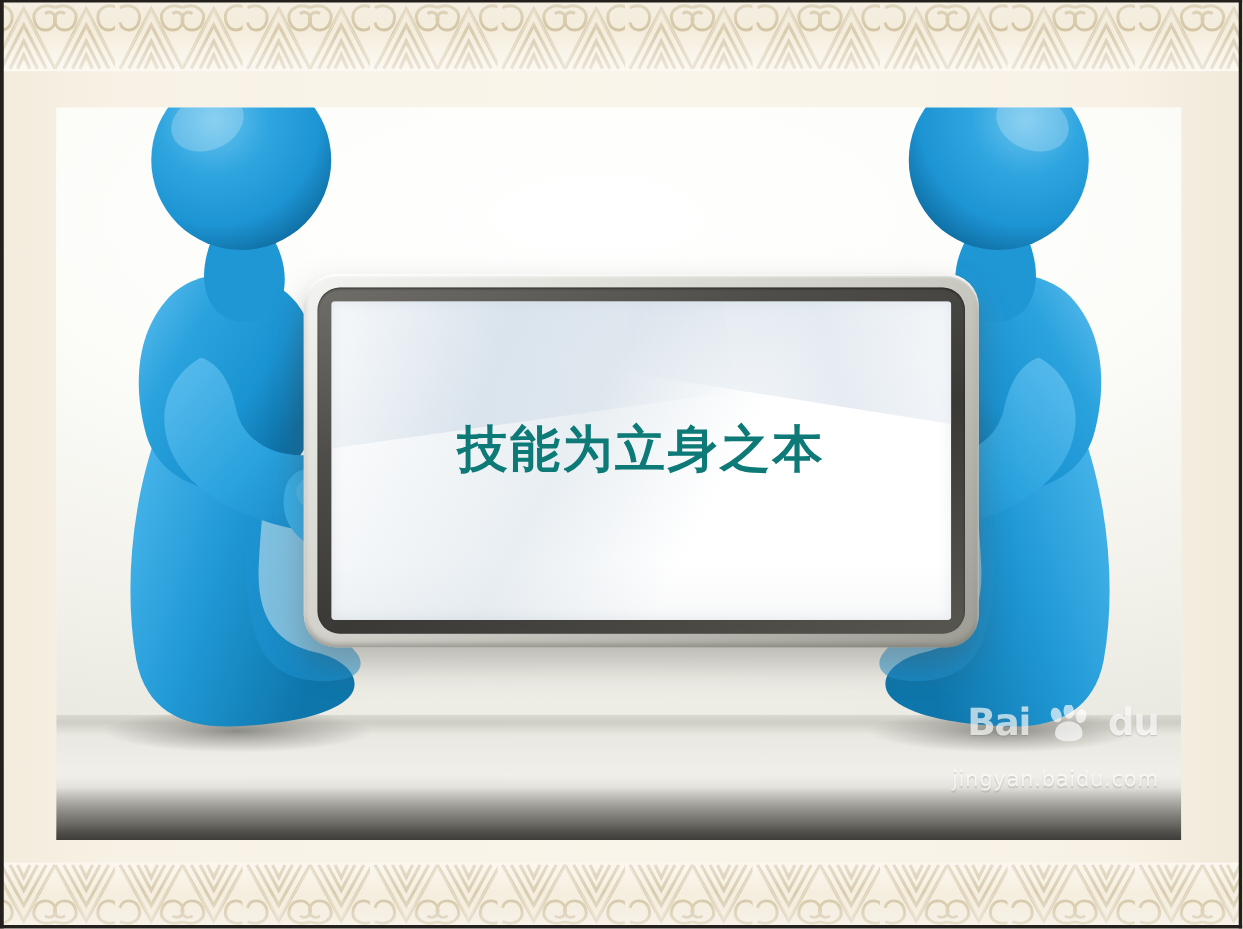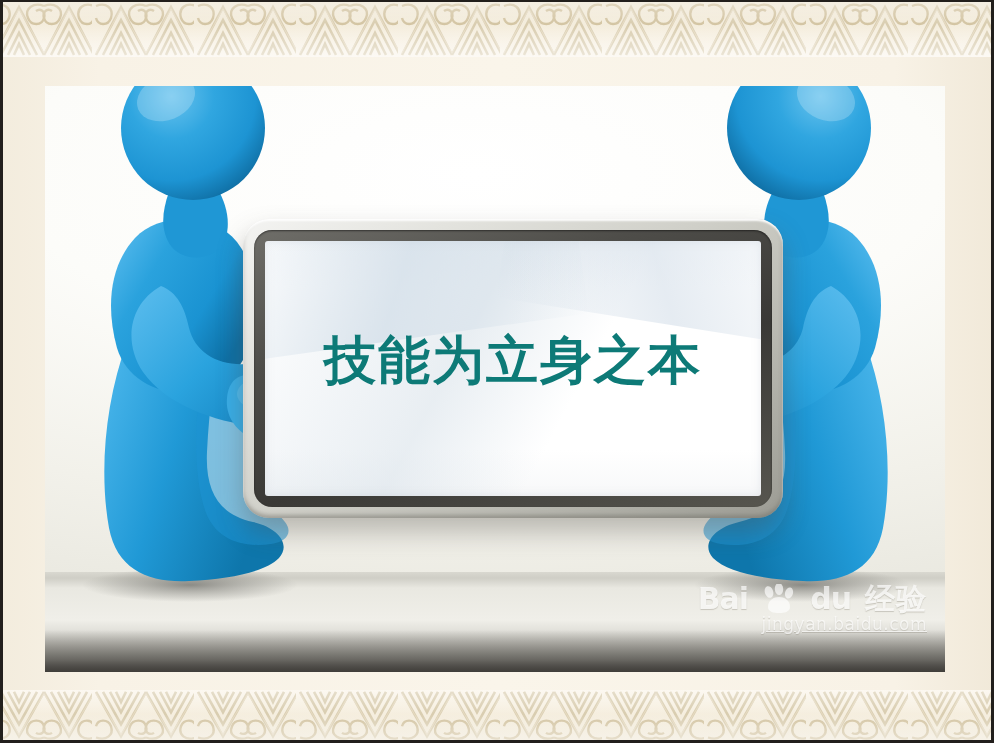--- a/index.html
+++ b/index.html
@@ -102,21 +102,21 @@
   }
   .board-face::after{
     content:"";position:absolute;right:-10%;top:-14%;width:62%;height:46%;
     background:linear-gradient(65deg,rgba(205,217,228,0) 0%,rgba(198,212,226,.45) 50%,rgba(205,217,228,0) 100%);
     transform:rotate(9deg);
   }
   .board-line{
     position:relative;z-index:3;
     color:#0d7a77;
     font-weight:bold;
-    font-size:52px;
+    font-size:40px;
     line-height:1.22;
     letter-spacing:2px;
     white-space:nowrap;
   }
   .board-line.l1{margin-bottom:16px;}
 
   
   .watermark{
     position:absolute;right:18px;bottom:38px;z-index:40;
     text-align:right;user-select:none;
@@ -128,24 +128,23 @@
     color:rgba(255,255,255,.92);
     text-shadow:0 1px 1px rgba(120,115,100,.45);
   }
   .wm-bai{letter-spacing:-1px;}
   .wm-paw{
     width:34px;height:30px;position:relative;display:inline-block;vertical-align:middle;
   }
   .wm-du{letter-spacing:-1px;}
   .wm-cn{letter-spacing:1px;}
   .wm-sub{
-    margin-top:0;font-size:17px;letter-spacing:.5px;
+    margin-top:20px;font-size:17px;letter-spacing:.5px;
     color:rgba(255,255,255,.88);
     text-shadow:0 1px 1px rgba(120,115,100,.4);
-    text-decoration:underline;
   }
 </style>
 </head>
 <body>
 
 <div class="stage">
 
   <div class="page-bg"></div>
 
   <div class="border-band border-top">
@@ -520,21 +519,20 @@
         <span class="wm-bai">Bai</span>
         <span class="wm-paw">
           <svg width="34" height="30" viewBox="0 0 34 30" aria-hidden="true">
             <ellipse cx="7" cy="8" rx="4.2" ry="6" fill="rgba(255,255,255,.92)" transform="rotate(-18 7 8)"></ellipse>
             <ellipse cx="17" cy="5" rx="4.2" ry="6" fill="rgba(255,255,255,.92)" transform="rotate(-4 17 5)"></ellipse>
             <ellipse cx="27" cy="9" rx="4" ry="5.6" fill="rgba(255,255,255,.92)" transform="rotate(16 27 9)"></ellipse>
             <path d="M6 23 C6 16 12 13 17 13 C22 13 28 16 28 23 C28 28 22 29 17 29 C12 29 6 28 6 23 Z" fill="rgba(255,255,255,.92)"></path>
           </svg>
         </span>
         <span class="wm-du">du</span>
-        <span class="wm-cn">经验</span>
       </div>
       <div class="wm-sub">jingyan.baidu.com</div>
     </div>
   </div>
 
   <div class="border-band border-bottom">
     <div class="band-inner" id="band-bottom">
         <span class="motif">
   <svg viewBox="0 0 102 57" preserveAspectRatio="none">
     <g transform="scale(1,-1) translate(0,-57)" fill="none" stroke="#d9cdb0" stroke-width="2.6" stroke-linejoin="miter">

